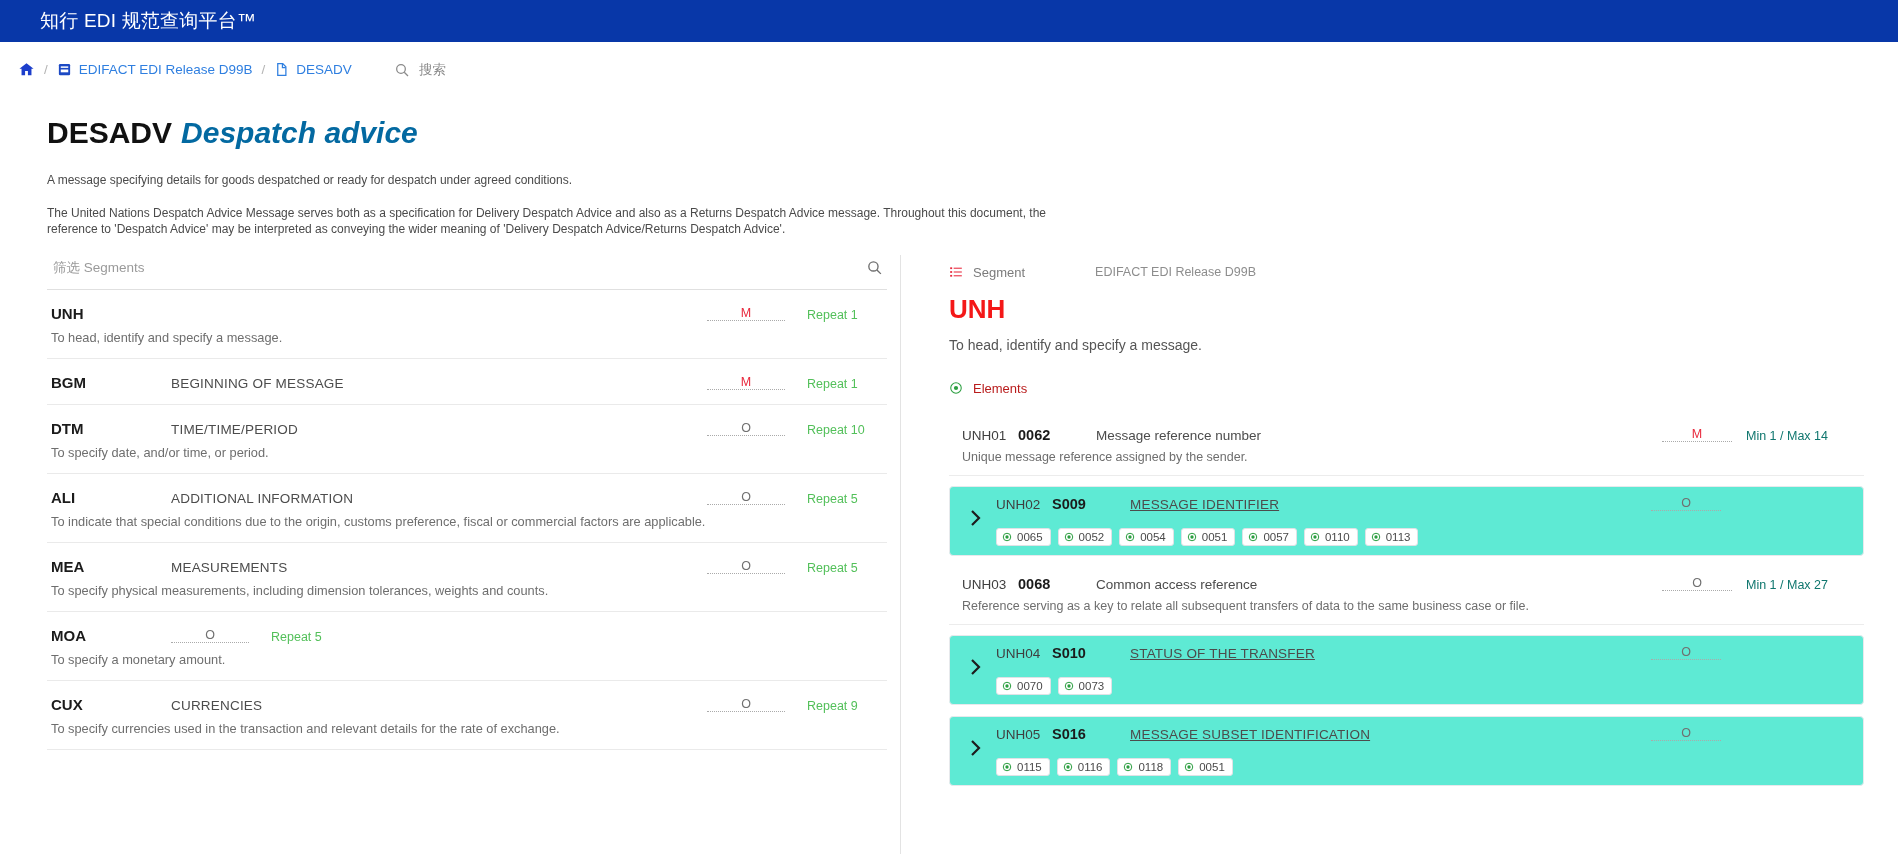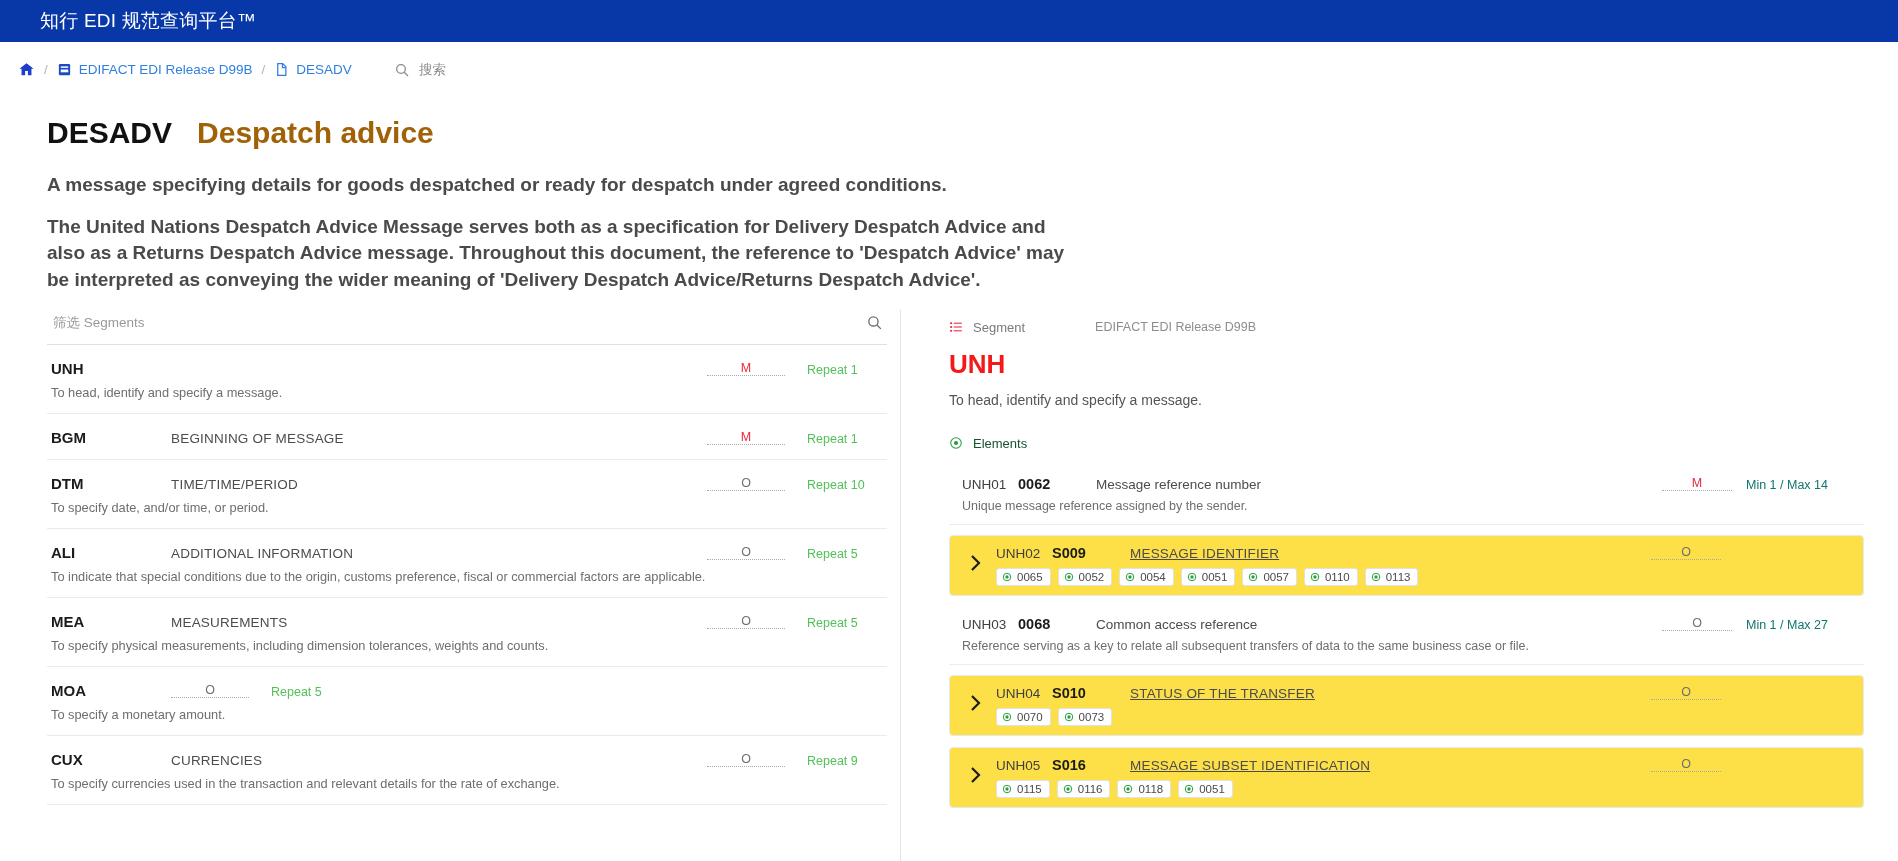--- a/index.html
+++ b/index.html
@@ -55,28 +55,27 @@
   }
   
   .page-head { padding: 18px 0 0 47px; }
   .title-row {
     font-size: 30px;
     font-weight: bold;
     line-height: 1.2;
     margin-bottom: 21px;
   }
   .title-code { color: #111111; }
-  .title-name { color: #a16207; margin-left: 25px; }
+  .title-name { color: #0369a1; margin-left: 9px; font-style: italic; }
   .desc {
-    font-size: 19px;
+    font-size: 12px;
     color: #4a4a4a;
     line-height: 1.38;
     max-width: 1020px;
     margin: 0 0 16px 0;
-    font-weight: bold;
   }
   .desc.second { max-width: 1030px; margin-bottom: 0; }
 
   
   .panes {
     display: flex;
     margin-top: 21px;
     height: 595px;
   }
   .pane-left {
@@ -165,22 +164,22 @@
     margin-left: 60px;
   }
   .rp-code {
     font-size: 26px; font-weight: bold;
     color: #f41818;
     margin: 14px 0 12px 0;
   }
   .rp-desc { font-size: 14px; color: #555555; }
   .rp-elements {
     display: flex; align-items: center; gap: 10px;
-    margin: 28px 0 16px 0;
-    font-size: 13px; color: #14532d;
+    margin: 28px 0 22px 0;
+    font-size: 13px; color: #b91c1c;
   }
   .el-row {
     border-bottom: 1px solid #ececec;
     padding: 9px 0 11px 13px;
   }
   .el-line {
     display: flex; align-items: baseline;
   }
   .el-pos { font-size: 13.5px; color: #3f3f3f; width: 56px; }
   .el-id { font-size: 14.5px; font-weight: bold; color: #1b1b1b; width: 78px; }
@@ -191,21 +190,21 @@
     align-self: center;
   }
   .el-minmax {
     width: 132px; text-align: left; padding-left: 14px;
     font-size: 12.5px; color: #0f766e;
   }
   .el-desc { font-size: 12.5px; color: #6e6e6e; margin-top: 7px; }
 
   
   .comp-card {
-    background: #fde047;
+    background: #5eead4;
     border: 1px solid #e7e9ec;
     border-radius: 4px;
     display: flex;
     align-items: center;
     padding: 9px 10px 9px 6px;
     margin: 10px 0 11px 0;
   }
   .comp-chev {
     width: 40px; text-align: center;
     font-size: 17px; color: #1d1d1d;
@@ -217,21 +216,21 @@
     display: flex; align-items: baseline;
   }
   .comp-pos { font-size: 13.5px; color: #3f3f3f; width: 56px; }
   .comp-id { font-size: 14.5px; font-weight: bold; color: #1b1b1b; width: 78px; }
   .comp-name { flex: 1; font-size: 13.5px; color: #4c4c4c; letter-spacing: .2px; text-decoration: underline; }
   .comp-req {
     width: 70px; text-align: center; font-size: 12.5px;
     border-bottom: 1px dotted #aaa; align-self: center;
   }
   .comp-spacer { width: 132px; }
-  .chips { display: flex; flex-wrap: wrap; gap: 7px; margin-top: 7px; }
+  .chips { display: flex; flex-wrap: wrap; gap: 7px; margin-top: 16px; }
   .chip {
     display: inline-flex; align-items: center; gap: 5px;
     background: #ffffff;
     border: 1px solid #dfe2e6;
     border-radius: 3px;
     padding: 2px 7px 2px 5px;
     font-size: 11.5px;
     color: #4a4a4a;
   }
   .chip-dot { display:inline-flex; }

